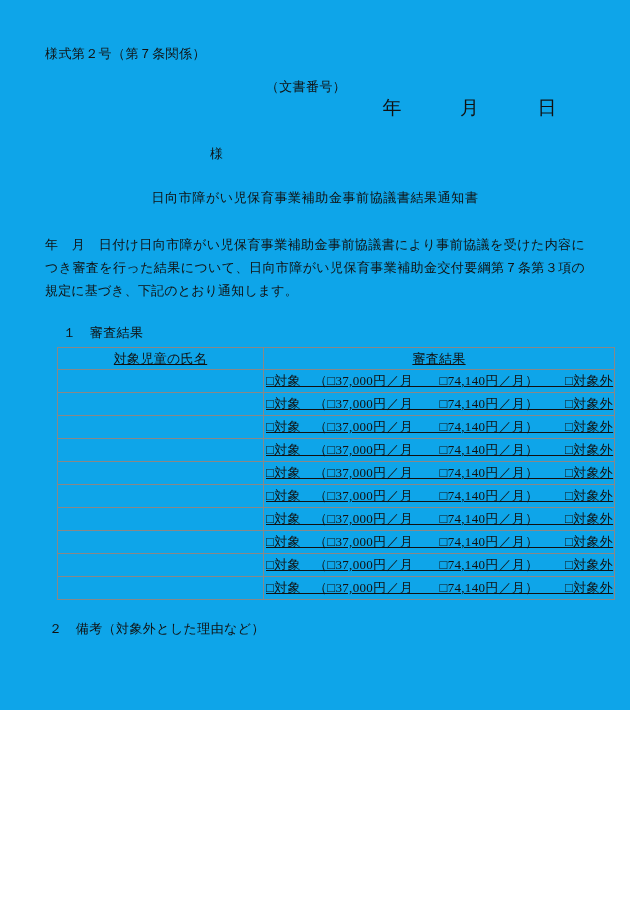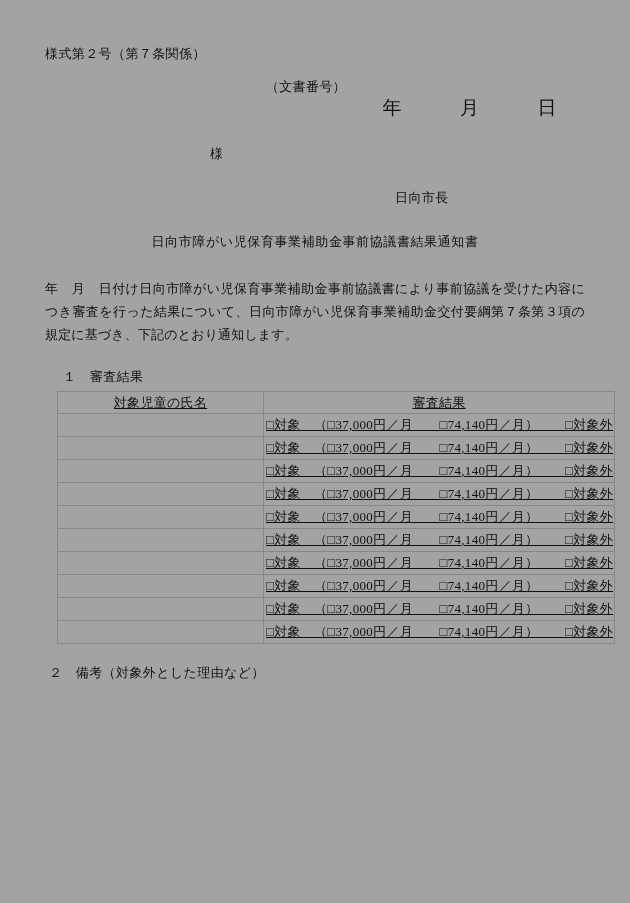--- a/index.html
+++ b/index.html
@@ -8,22 +8,22 @@
     padding: 0;
     background: #ffffff;
   }
   body {
     font-family: "Liberation Serif", "DejaVu Serif", serif;
     color: #111111;
   }
   .page {
     position: relative;
     width: 630px;
-    height: 903px;
-    background: #a3a3a3;
+    height: 710px;
+    background: #0ea5e9;
     box-sizing: border-box;
     overflow: hidden;
   }
   .content {
     position: absolute;
     left: 45px;
     top: 0;
     width: 540px;
   }
 
@@ -135,21 +135,20 @@
   <div class="content">
 
     <div class="form-no">様式第２号（第７条関係）</div>
 
     <div class="doc-no">（文書番号）</div>
 
     <div class="doc-date">年　　　月　　　日</div>
 
     <div class="addressee">様</div>
 
-    <div class="issuer">日向市長</div>
 
     <div class="doc-title">日向市障がい児保育事業補助金事前協議書結果通知書</div>
 
     <p class="body-para">
       <span class="lead">年　月　</span><span>日付け日向市障がい児保育事業補助金事前協議書により事前協議を受けた内容につき審査を行った結果について、日向市障がい児保育事業補助金交付要綱第７条第３項の規定に基づき、下記のとおり通知します。</span>
     </p>
 
     <div class="section-head">１　審査結果</div>
 
     <table class="result-table">

